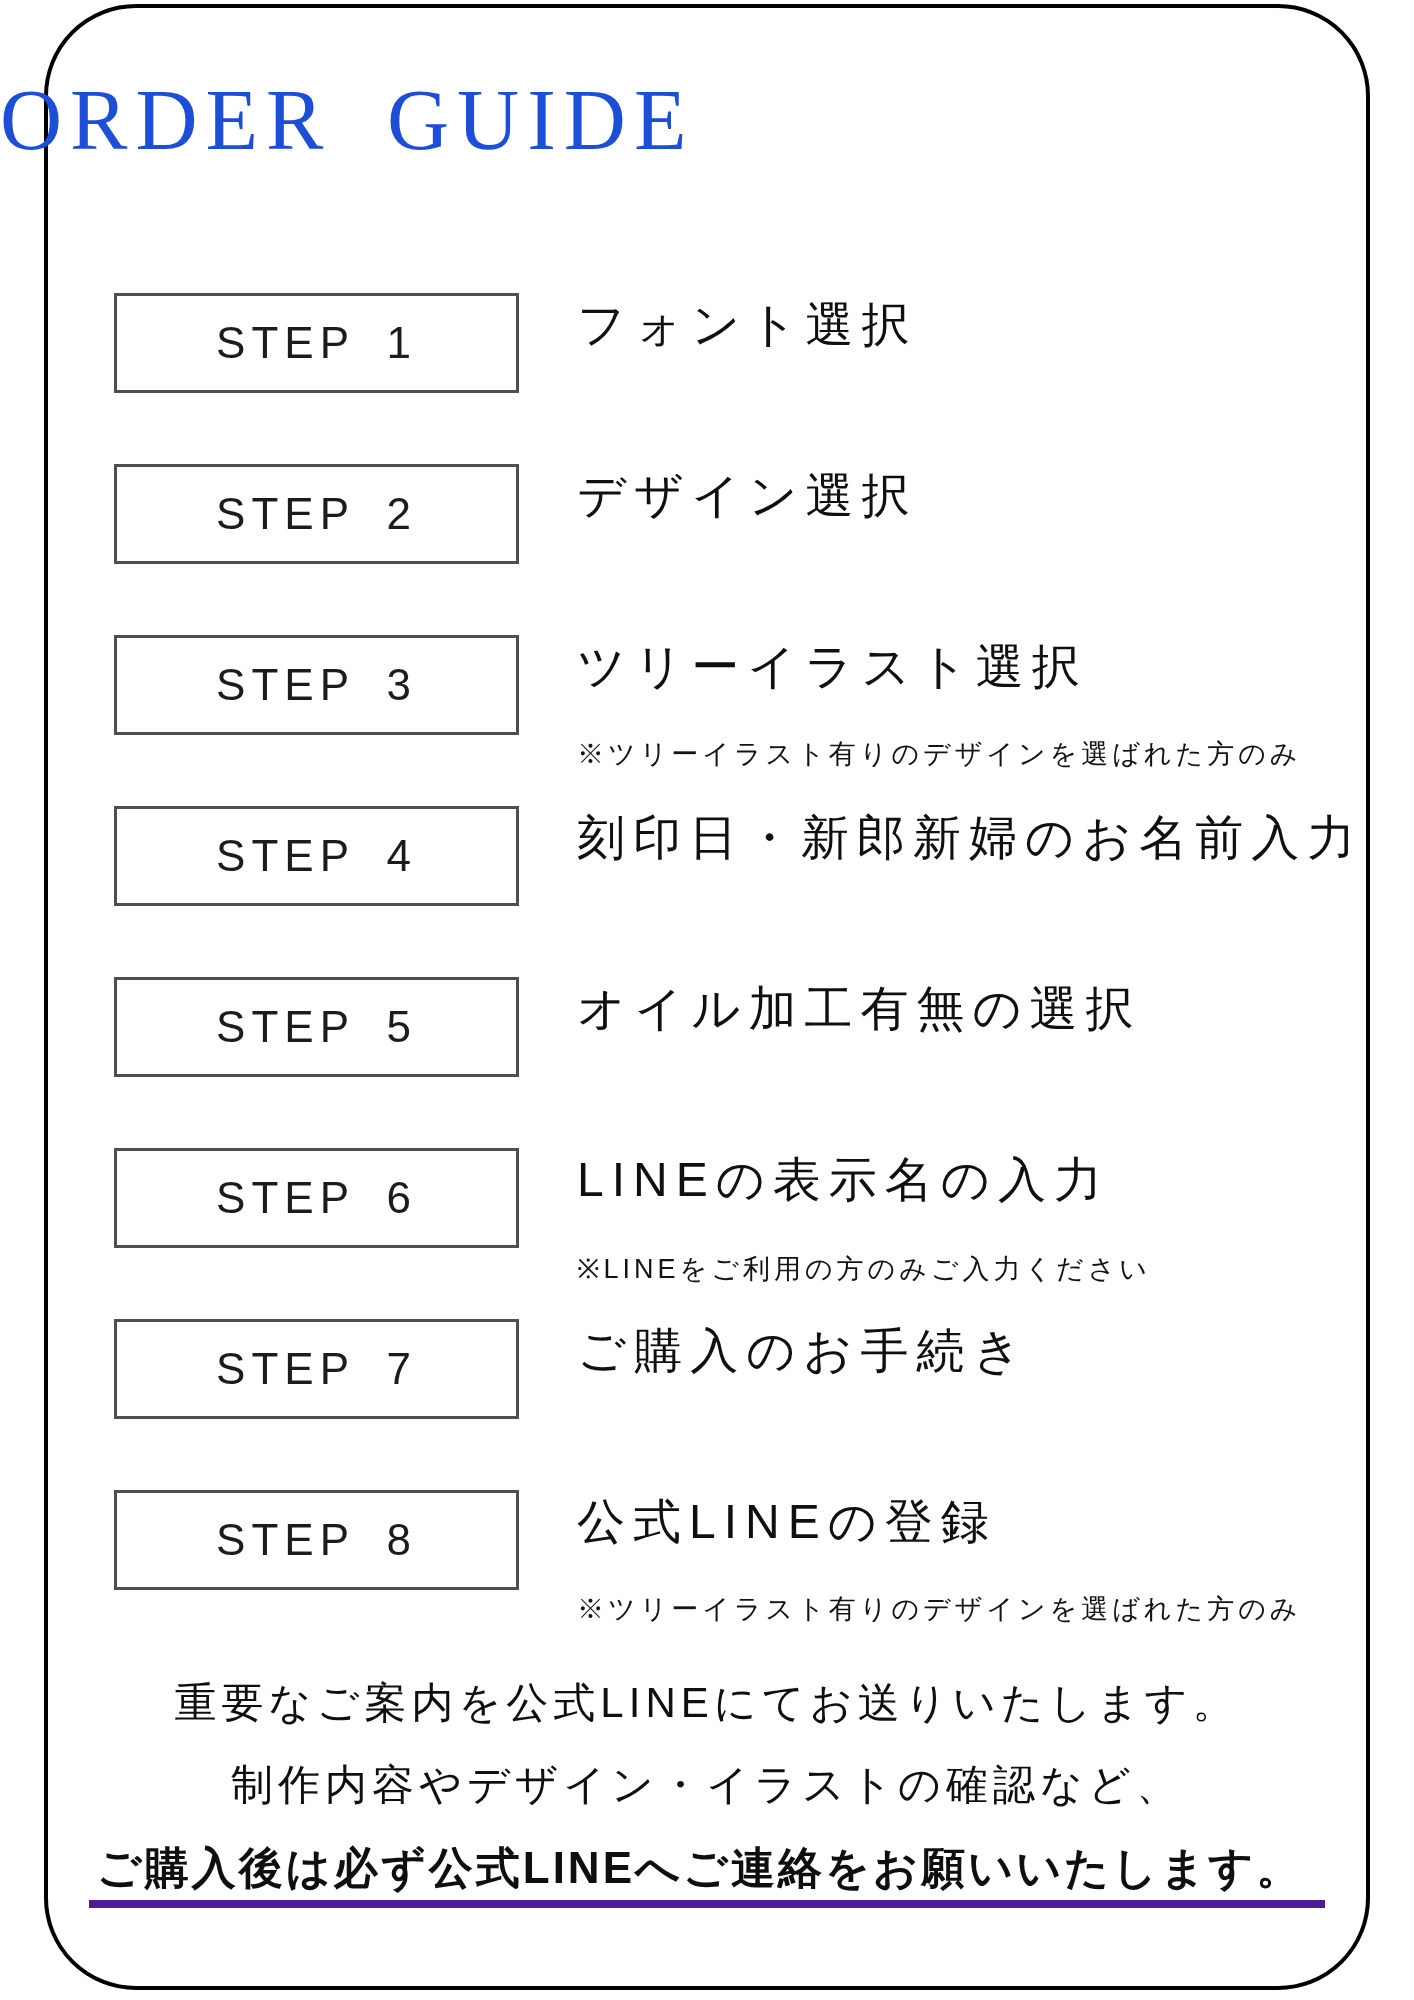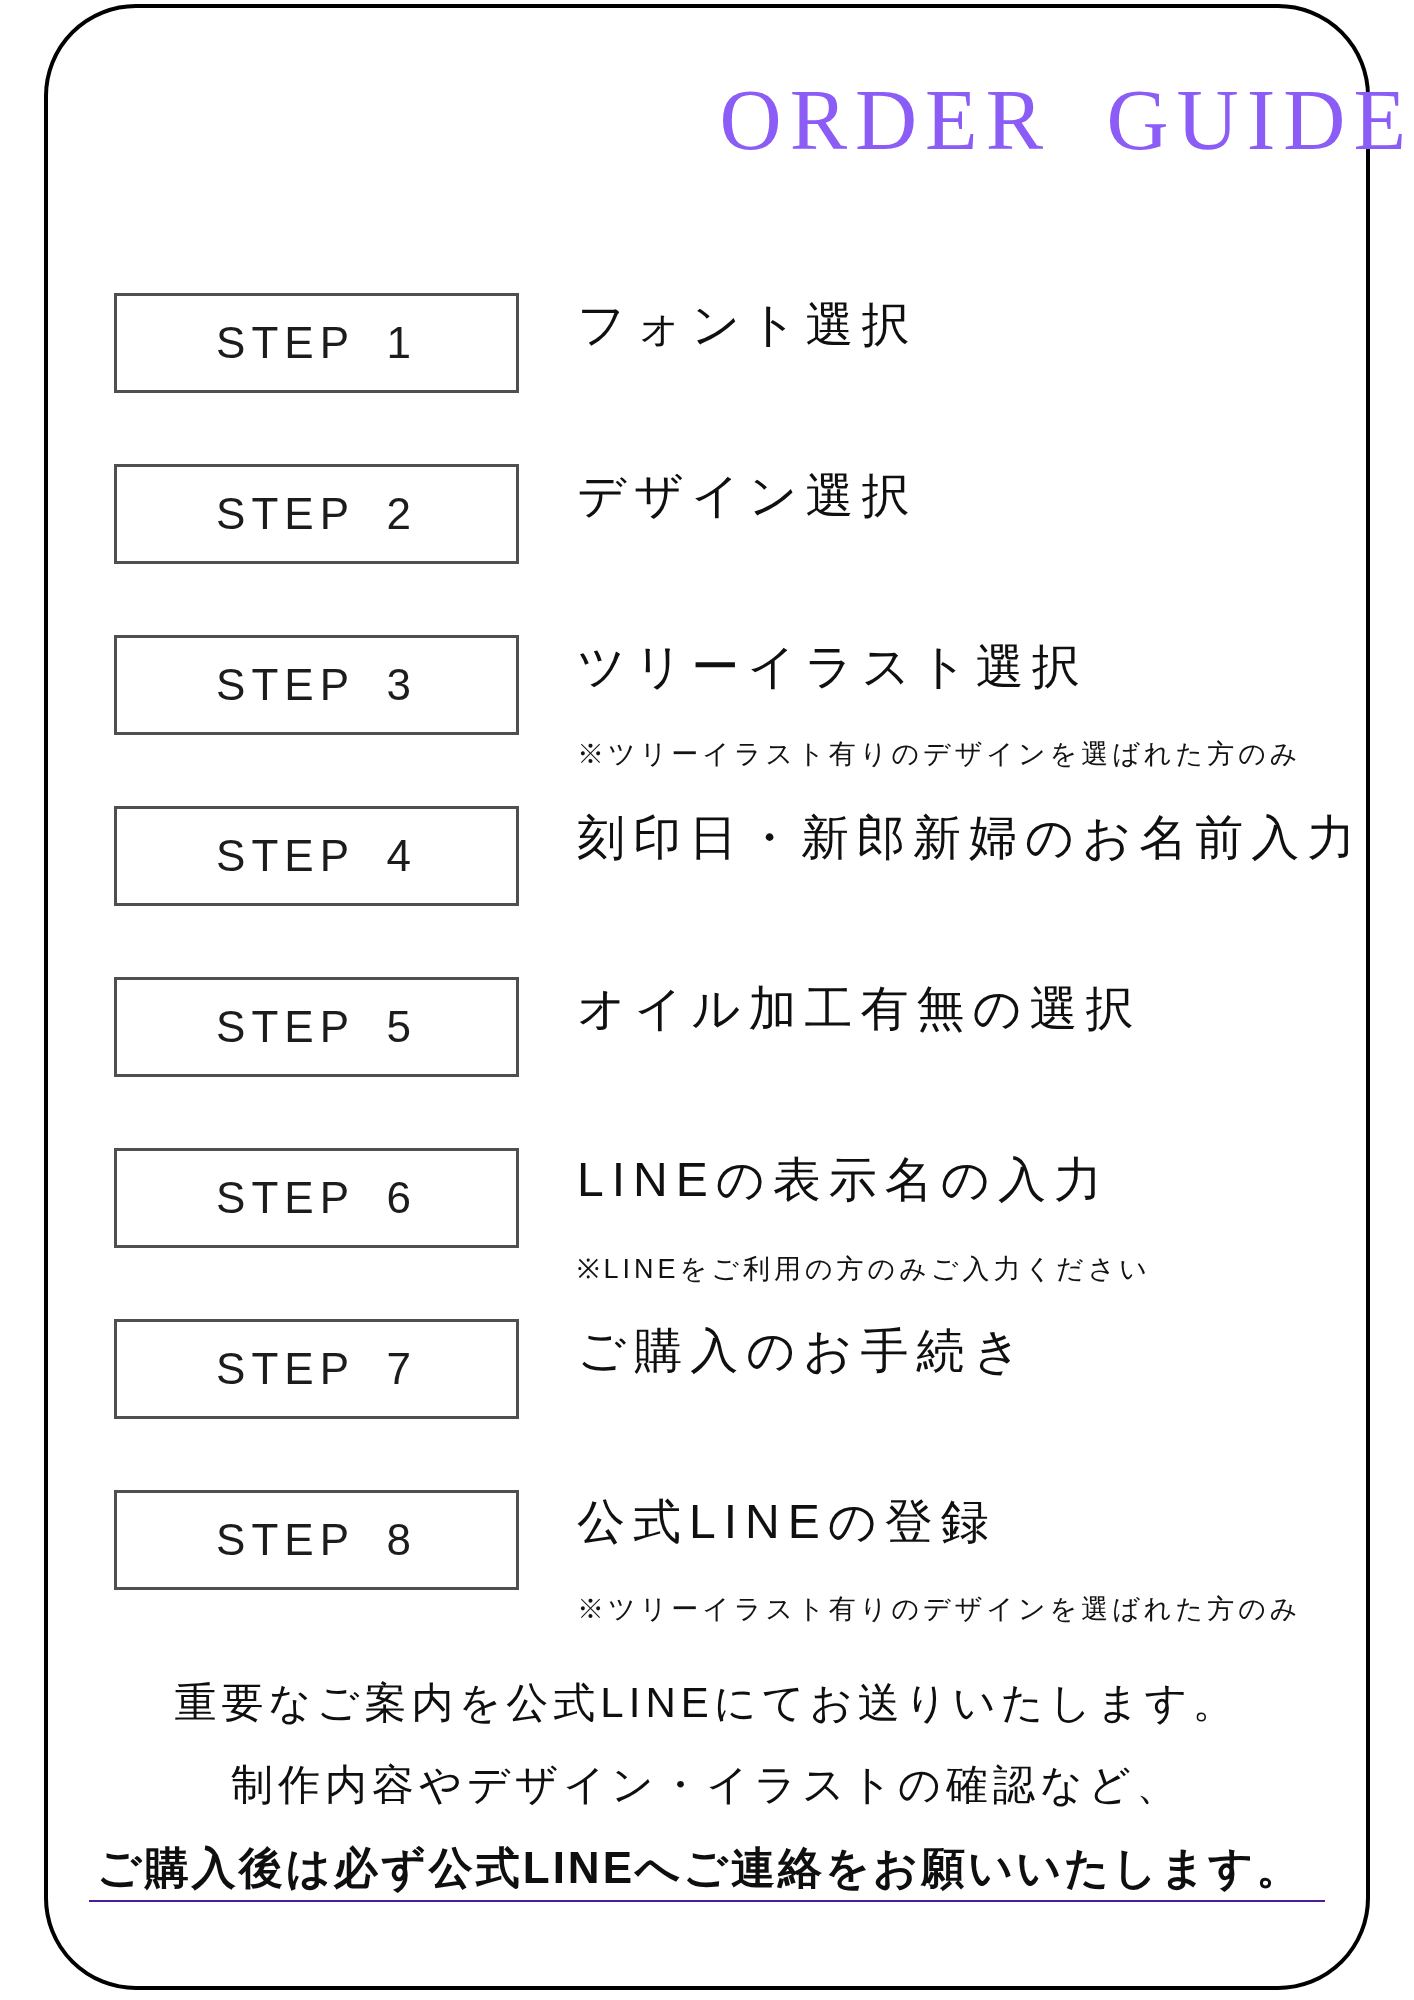--- a/index.html
+++ b/index.html
@@ -7,23 +7,23 @@
     width:1414px;height:2000px;position:relative;background:#ffffff;
     font-family:"Liberation Sans",sans-serif;color:#111;
     overflow:hidden;
   }
   .frame{
     position:absolute;left:44px;right:44px;top:4px;bottom:10px;
     border:4px solid var(--page-border,#000);border-radius:92px;
     background:#fff;
   }
   .title{
-    position:absolute;top:70px;left:0;right:0;text-align:right;
+    position:absolute;top:70px;left:0;right:0;text-align:left;
     font-family:"Liberation Serif",serif;font-size:86px;
-    letter-spacing:8px;word-spacing:26px;color:#8b5cf6;white-space:nowrap;
+    letter-spacing:8px;word-spacing:26px;color:#1d4ed8;white-space:nowrap;
   }
   .steps{position:absolute;left:114px;top:293px;}
   .row{display:flex;align-items:center;height:100px;margin-bottom:71px;}
   .box{
     box-sizing:border-box;width:405px;height:100px;flex:0 0 405px;
     border:3px solid var(--box-border,#4f4f4f);
     display:flex;align-items:center;justify-content:center;
     font-size:44px;letter-spacing:6px;word-spacing:14px;color:#1c1c1c;
     background:#fff;
   }
@@ -40,21 +40,21 @@
   }
   .footer{
     position:absolute;left:0;right:0;top:1682px;text-align:center;color:#0f0f0f;
   }
   .footer-line{
     font-size:42px;letter-spacing:5px;line-height:1;margin-bottom:40px;
     white-space:nowrap;
   }
   .footer-strong{
     display:inline-block;font-size:44px;font-weight:bold;letter-spacing:3px;
-    line-height:1;border-bottom:2px solid #4c1d95;padding:0 22px 10px 8px;
+    line-height:1;border-bottom:8px solid #4c1d95;padding:0 22px 10px 8px;
     white-space:nowrap;
   }
 </style>
 </head>
 <body style="--page-border: #000000; --box-border: #4f4f4f;">
 
 <div class="frame"></div>
 
 <div class="title">ORDER GUIDE</div>
 

